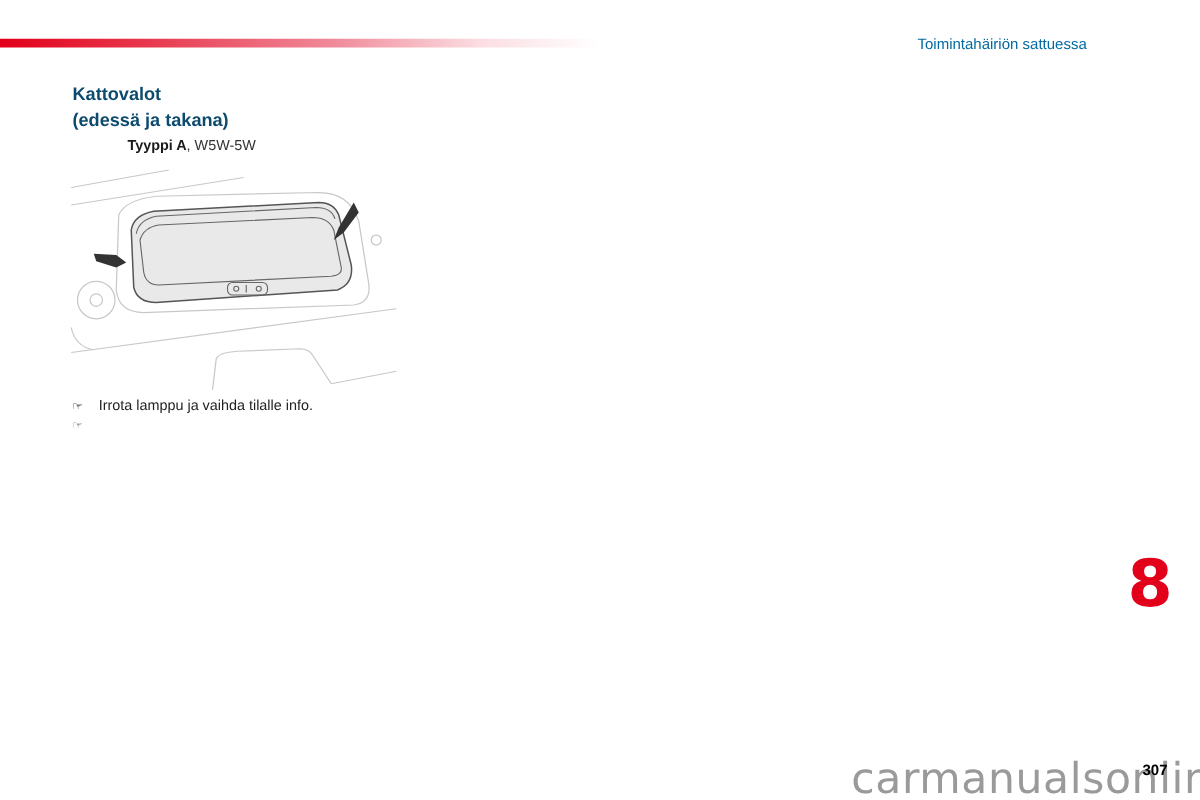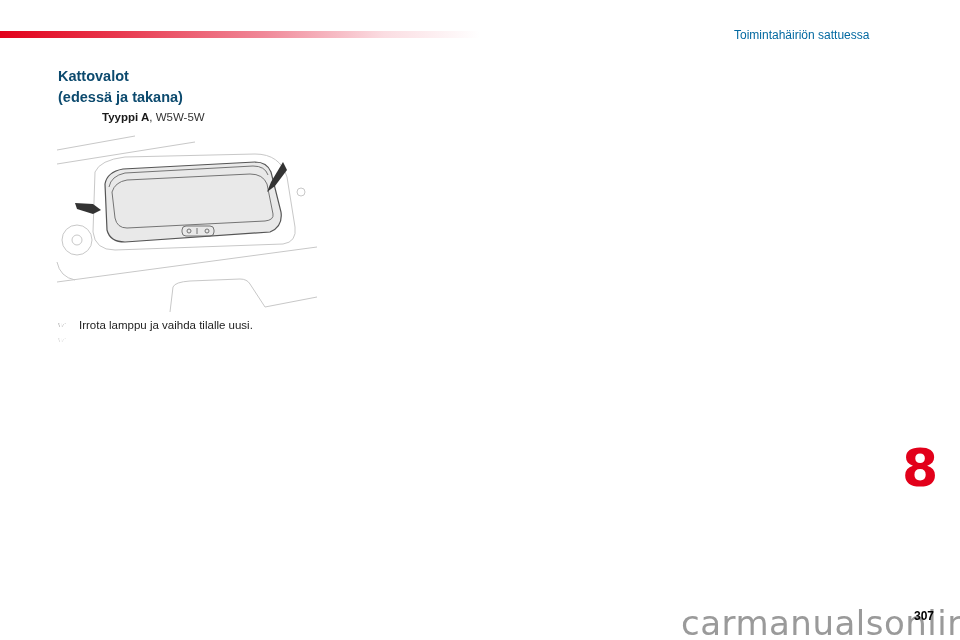--- a/index.html
+++ b/index.html
@@ -56,19 +56,19 @@
     <path d="M142 96 L142 102"></path>
   </g>
   <g fill="#333">
     <path d="M20 71 L38 72 L46 78 L38 82 L22 77 Z"></path>
     <path d="M228 30 L216 50 L212 60 L220 54 L232 38 Z"></path>
   </g>
 </svg>
 
 <ul class="steps">
   <li><span class="bullet">☞</span></li>
-  <li><span class="bullet">☞</span><span>Irrota lamppu ja vaihda tilalle uusi.</span></li>
+  <li><span class="bullet">☞</span><span>Irrota lamppu ja vaihda tilalle info.</span></li>
   <li><span class="bullet">☞</span></li>
 </ul>
 
 <div class="chapter">8</div>
 <div class="watermark">carmanualsonline.info</div>
 <div class="page-number">307</div>
 
 </body></html>

